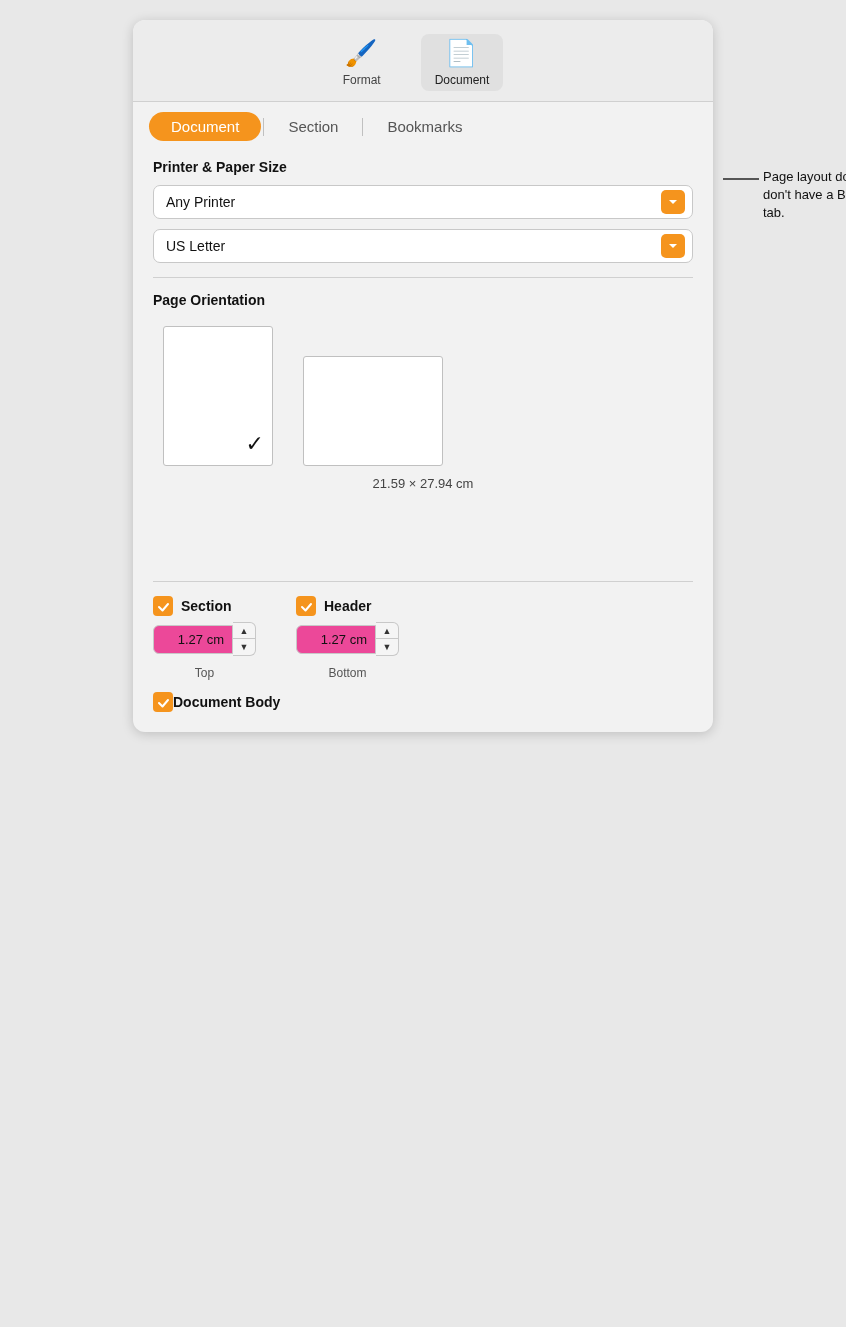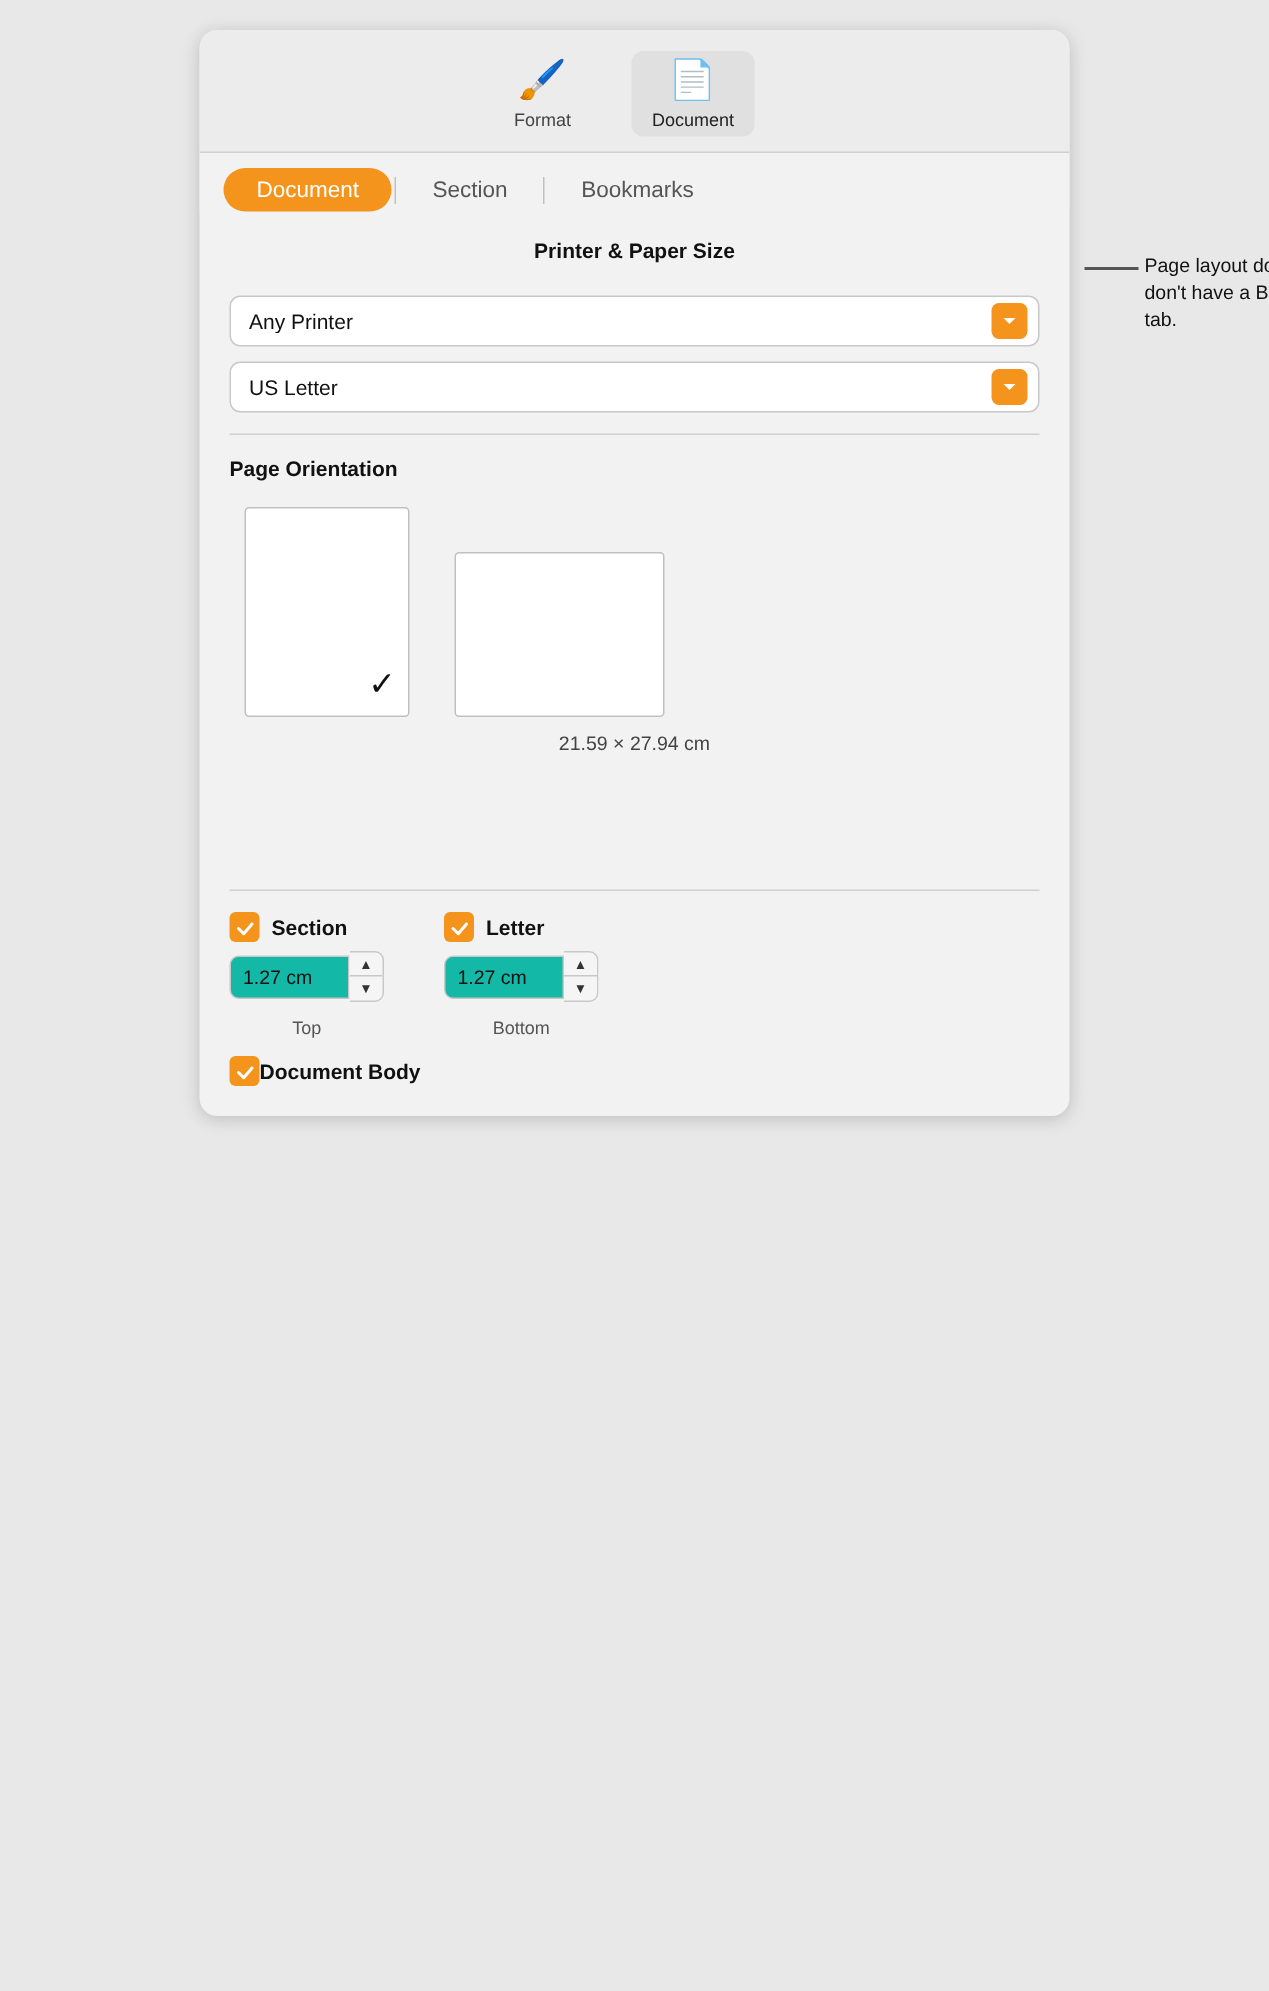--- a/index.html
+++ b/index.html
@@ -89,22 +89,21 @@
 
     
     .panel-content {
       padding: 18px 20px 20px 20px;
     }
 
     .section-label {
       font-size: 14px;
       font-weight: 700;
       color: #111;
-      margin-bottom: 22px;
-      text-align: center;
+      margin-bottom: 10px;
     }
 
     .select-row {
       position: relative;
       margin-bottom: 10px;
     }
     .select-box {
       width: 100%;
       background: #fff;
       border: 1px solid #c8c8c8;
@@ -234,22 +233,22 @@
       align-items: center;
       gap: 0;
     }
     .stepper-input {
       width: 80px;
       border: 1px solid #c8c8c8;
       border-radius: 6px 0 0 6px;
       padding: 6px 8px;
       font-size: 13px;
       color: #111;
-      background: #14b8a6;
-      text-align: left;
+      background: #ec4899;
+      text-align: right;
     }
     .stepper-buttons {
       display: flex;
       flex-direction: column;
       border: 1px solid #c8c8c8;
       border-left: none;
       border-radius: 0 6px 6px 0;
       overflow: hidden;
       background: #f5f5f5;
     }
@@ -407,21 +406,21 @@
           <div class="stepper-sub-label">Top</div>
         </div>
 
         <div class="hf-item">
           <div class="hf-check-row">
             <div class="checkbox-orange">
               <svg width="13" height="13" viewBox="0 0 13 13">
                 <path d="M2 7l3.5 3.5L11 4" stroke="#fff" stroke-width="2" fill="none" stroke-linecap="round" stroke-linejoin="round"></path>
               </svg>
             </div>
-            <span class="hf-label">Letter</span>
+            <span class="hf-label">Header</span>
           </div>
           <div class="stepper-row">
             <input class="stepper-input" type="text" value="1.27 cm" style="">
             <div class="stepper-buttons">
               <button class="stepper-btn">▲</button>
               <button class="stepper-btn">▼</button>
             </div>
           </div>
           <div class="stepper-sub-label">Bottom</div>
         </div>

